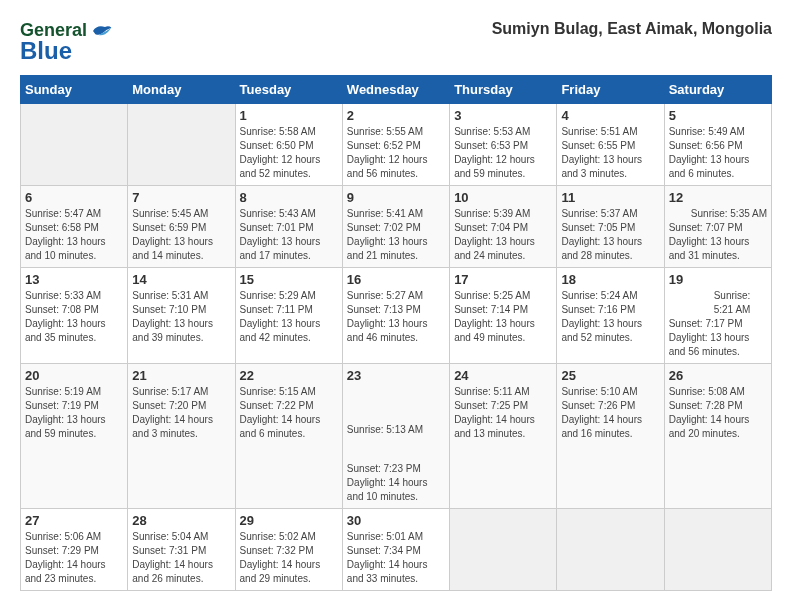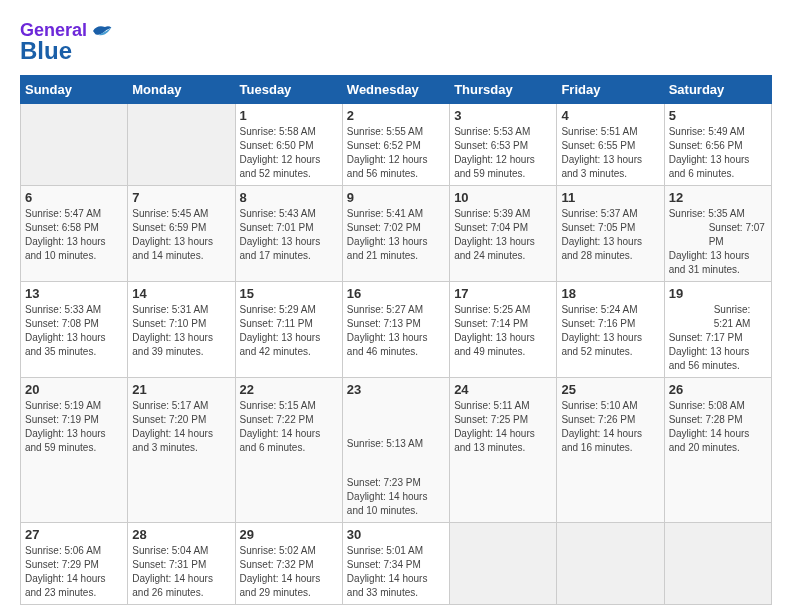--- a/index.html
+++ b/index.html
@@ -17,21 +17,21 @@
       margin-bottom: 10px;
     }
     .logo {
       display: flex;
       align-items: center;
       gap: 2px;
     }
     .logo-text-general {
       font-size: 18px;
       font-weight: bold;
-      color: #6d28d9;
+      color: #14532d;
     }
     .logo-text-blue {
       font-size: 24px;
       font-weight: bold;
       color: #1a5fa8;
     }
     .logo-bird {
       width: 24px;
       height: 20px;
       margin-left: 2px;
@@ -102,20 +102,21 @@
         <span class="logo-text-general">General</span>
         <svg class="logo-bird" viewBox="0 0 30 20" xmlns="http://www.w3.org/2000/svg">
           <path d="M5 10 Q10 2 20 5 Q25 3 28 6 Q22 8 18 12 Q14 16 8 14 Z" fill="#1a5fa8"></path>
           <path d="M18 12 Q22 10 28 6 Q24 12 20 14 Q16 16 12 15 Z" fill="#4a9fd4"></path>
         </svg>
       </div>
       <span class="logo-text-blue" style="margin-top:-4px;">Blue</span>
     </div>
   </div>
   <div class="title-section">
+    <div class="subtitle">Sumiyn Bulag, East Aimak, Mongolia</div>
   </div>
 </div>
 
 <table class="calendar">
   <thead>
     <tr>
     <th>Sunday</th>
         <th>Monday</th>
         <th>Tuesday</th>
         <th>Wednesday</th>
@@ -225,22 +226,22 @@
           <div class="day-info">
             <span style="display: block;">Sunrise: 5:37 AM</span>
             <span style="display: block;">Sunset: 7:05 PM</span>
             <span style="display: block;">Daylight: 13 hours</span>
             <span style="display: block;">and 28 minutes.</span>
           </div>
         </td>
         <td>
           <span class="day-number">12</span>
           <div class="day-info">
-            <span style="display: block;">Sunrise: 5:35 AM</span>
-            <span style="display: block; margin-left: 40px;">Sunset: 7:07 PM</span>
+            <span style="display: block; text-align: right;">Sunrise: 5:35 AM</span>
+            <span style="display: block;">Sunset: 7:07 PM</span>
             <span style="display: block;">Daylight: 13 hours</span>
             <span style="display: block;">and 31 minutes.</span>
           </div>
         </td>
       </tr>
       <tr>
         <td>
           <span class="day-number">13</span>
           <div class="day-info">
             <span style="display: block;">Sunrise: 5:33 AM</span>

